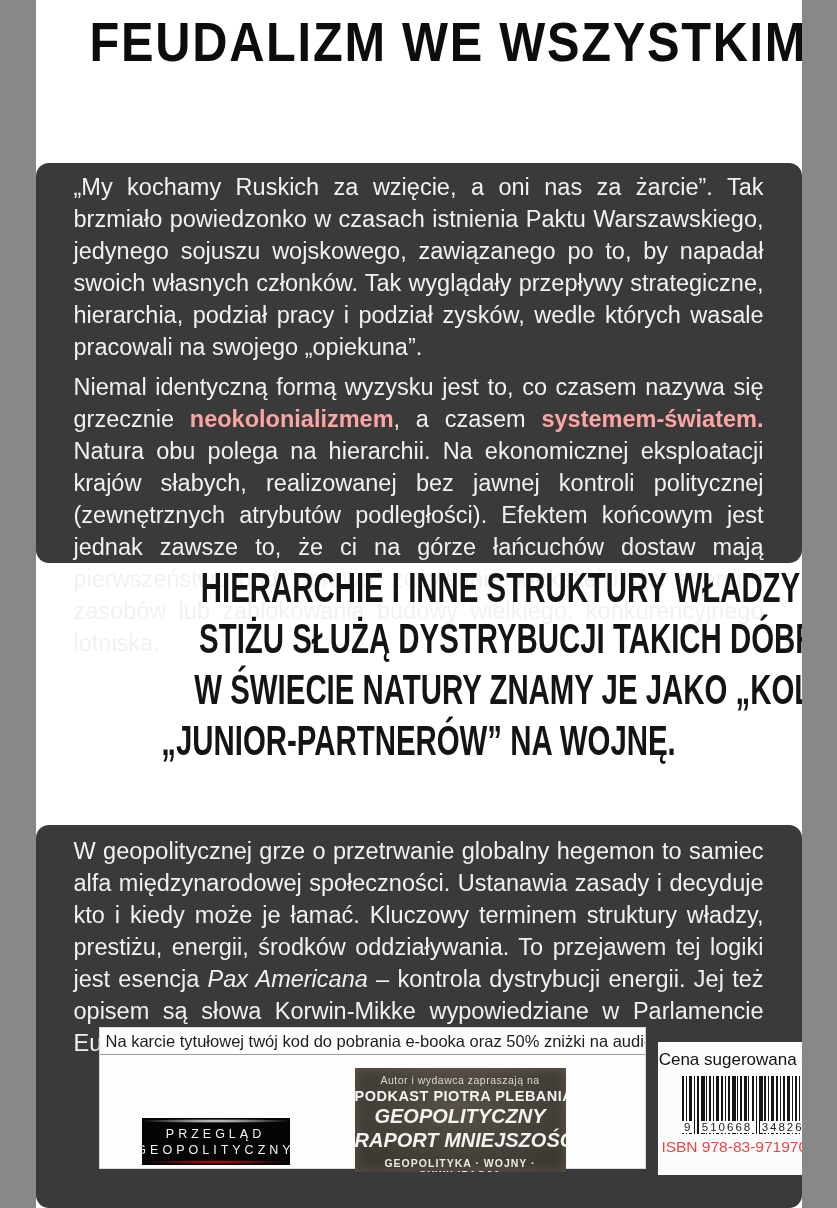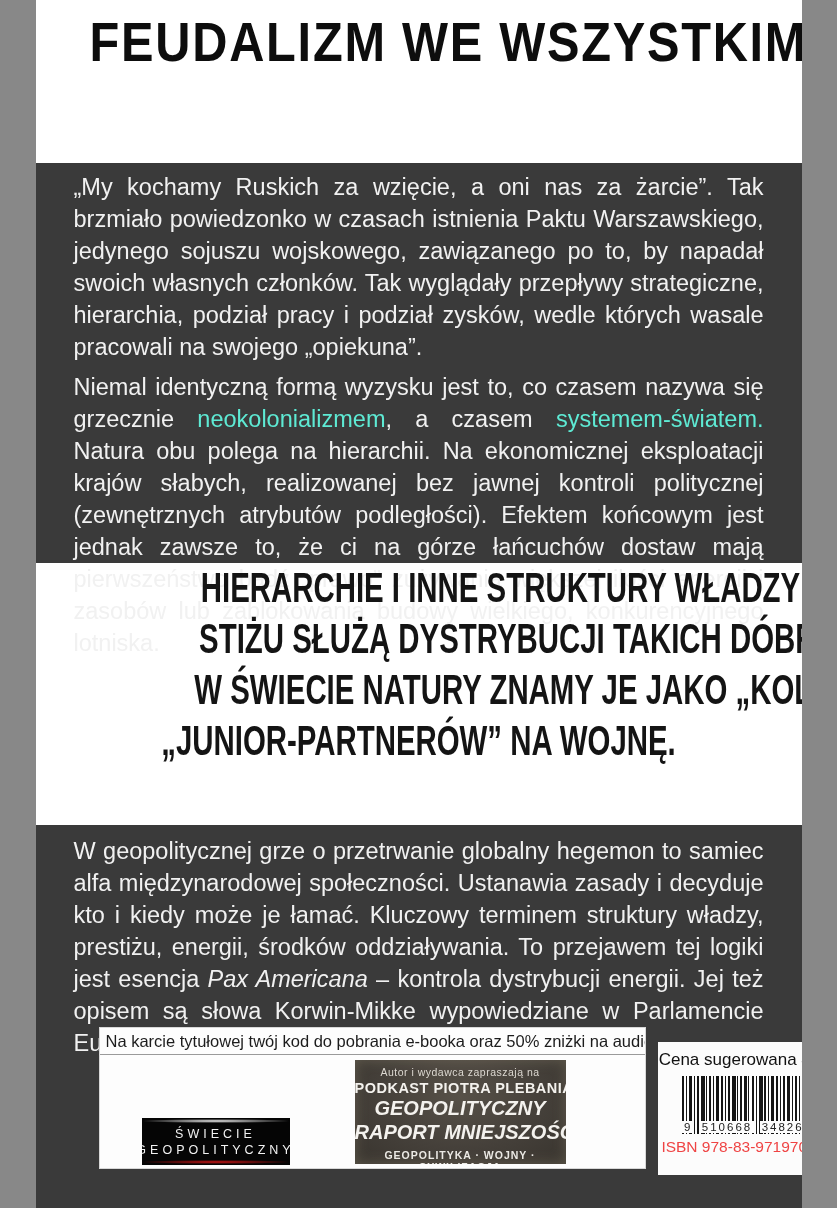--- a/index.html
+++ b/index.html
@@ -12,24 +12,24 @@
   .title-section{height:163px;background:#fff;text-align:center;padding-top:10px;box-sizing:border-box;}
   .title-line{line-height:1;color:#0d0d0d;font-weight:bold;}
   .title-line .cond{display:inline-block;white-space:nowrap;transform-origin:50% 50%;}
   .title-line1{margin-top:4px;}
   .title-line1 .cond{font-size:56px;letter-spacing:2px;transform:scaleX(0.87);}
   .title-line2{margin-top:6px;}
   .title-line2 .cond{font-size:88px;letter-spacing:4px;transform:scaleX(0.90);}
   .artifact{position:absolute;left:769px;top:6px;width:6px;height:60px;
     background:linear-gradient(180deg,rgba(0,0,0,0) 0%,#0a0a0a 22%,#0a0a0a 78%,rgba(0,0,0,0) 100%);}
   
-  .dark{background:#3a3a3a;color:#f1f1f1;}
+  .dark{background:#3a3a3a;color:#f1f1f1;border-radius:13px;}
   .dark-1{height:400px;padding:8px 38px 0;box-sizing:border-box;}
   .body-par{margin:0 0 8px;font-size:23.5px;line-height:32px;text-align:justify;}
-  .body-par b{font-weight:normal;color:#5eead4;}
+  .body-par b{font-weight:bold;color:#fca5a5;}
   .body-par i{font-style:italic;}
   
   .quote-section{height:262px;background:#fff;color:#141414;padding-top:4px;box-sizing:border-box;text-align:center;}
   .quote-line{line-height:42px;font-weight:bold;}
   .quote-line .cond{display:inline-block;white-space:nowrap;font-size:42px;transform:scaleX(0.70);transform-origin:50% 50%;}
   
   .dark-2{position:relative;height:383px;padding:10px 38px 0;box-sizing:border-box;}
   
   .promo-box{position:absolute;left:63px;top:202px;width:547px;height:142px;
     background:#fdfdfd;border:1px solid #d8d8d8;box-sizing:border-box;}
@@ -37,21 +37,21 @@
     border-bottom:1px solid #9a9a9a;white-space:nowrap;overflow:hidden;}
   
   .prz-logo{position:absolute;left:42px;top:90px;width:148px;height:47px;background:#050505;
     display:flex;flex-direction:column;justify-content:center;align-items:center;overflow:hidden;}
   .prz-gloss{position:absolute;top:1px;left:0;width:100%;height:4px;
     background:radial-gradient(ellipse at 50% 50%,rgba(255,255,255,.95) 0%,rgba(255,255,255,0) 72%);}
   .prz-red{position:absolute;bottom:1px;left:0;width:100%;height:4px;
     background:radial-gradient(ellipse at 50% 50%,rgba(215,20,20,.95) 0%,rgba(215,20,20,0) 72%);}
   .prz-text{color:#f2f2f2;font-size:12.5px;letter-spacing:4px;line-height:16px;text-align:center;}
   
-  .podcast-badge{position:absolute;left:255px;top:32px;width:211px;height:104px;
+  .podcast-badge{position:absolute;left:255px;top:40px;width:211px;height:104px;
     background:radial-gradient(ellipse at 50% 35%,#575148 0%,#45403a 55%,#38342e 100%);
     box-shadow:inset 0 0 14px rgba(180,168,140,.30);
     color:#f4f2ee;text-align:center;box-sizing:border-box;padding-top:6px;overflow:hidden;}
   .pod-invite{font-size:10.5px;color:#ddd9d2;letter-spacing:.5px;}
   .pod-line1{font-size:14.5px;font-weight:bold;letter-spacing:.5px;margin-top:2px;white-space:nowrap;}
   .pod-line2,.pod-line3{font-size:20px;font-weight:bold;font-style:italic;line-height:24px;white-space:nowrap;}
   .pod-topics{font-size:10.5px;font-weight:bold;letter-spacing:1px;color:#eceae5;margin-top:5px;}
   
   .barcode-box{position:absolute;left:622px;top:217px;width:181px;height:133px;background:#fcfcfc;
     box-sizing:border-box;text-align:center;padding-top:8px;}
@@ -88,21 +88,21 @@
   </div>
 
   <div class="dark dark-2">
     <p class="body-par"><span>W geopolitycznej grze o przetrwanie globalny hegemon to samiec alfa międzynarodowej społeczności. Ustanawia zasady i decyduje kto i kiedy może je łamać. Kluczowy terminem struktury władzy, prestiżu, energii, środków oddziaływania. To przejawem tej logiki jest esencja </span><i>Pax Americana</i><span> – kontrola dystrybucji energii. Jej też opisem są słowa Korwin-Mikke wypowiedziane w Parlamencie Europejskim:, „Polacy są czarnuchami Europy”.</span></p>
 
     <div class="promo-box">
       <div class="promo-note">Na karcie tytułowej twój kod do pobrania e-booka oraz 50% zniżki na audiobook.</div>
 
       <div class="prz-logo">
         <div class="prz-gloss"></div>
-        <div class="prz-text">ŚWIECIE</div>
+        <div class="prz-text">PRZEGLĄD</div>
         <div class="prz-text">GEOPOLITYCZNY</div>
         <div class="prz-red"></div>
       </div>
 
       <div class="podcast-badge">
         <div class="pod-invite">Autor i wydawca zapraszają na</div>
         <div class="pod-line1">PODKAST PIOTRA PLEBANIAKA</div>
         <div class="pod-line2">GEOPOLITYCZNY</div>
         <div class="pod-line3">RAPORT MNIEJSZOŚCI</div>
         <div class="pod-topics">GEOPOLITYKA · WOJNY · CYWILIZACJA</div>

